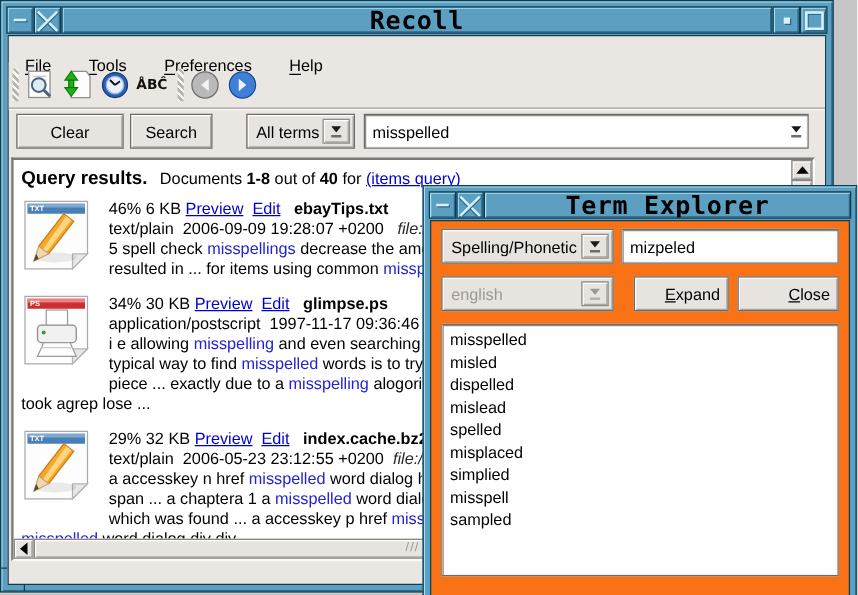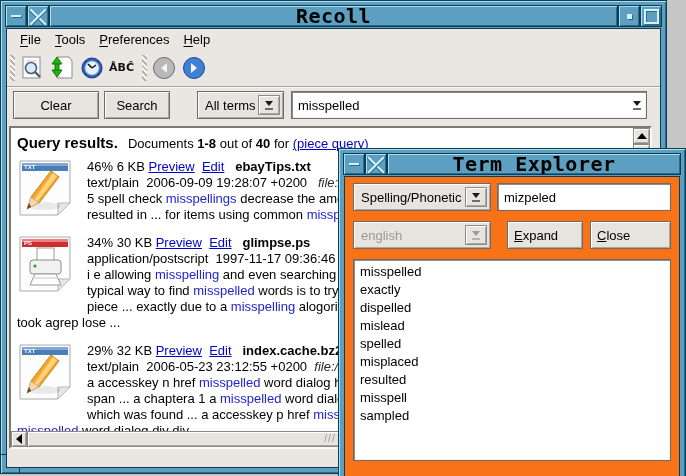--- a/index.html
+++ b/index.html
@@ -40,21 +40,21 @@
   .glyph-x:after  { transform:rotate(-45deg); }
   .glyph-dot { width:5px; height:5px; background:#d6f1fb; box-shadow:1px 1px 0 #2b6a88; }
   .glyph-max { width:11px; height:11px; border:2px solid #d6f1fb; box-shadow:1px 1px 0 #2b6a88, inset 1px 1px 0 #2b6a88; }
   .win-body {
     position:absolute; left:5px; right:5px; top:27px; bottom:5px;
     background:#eae7e2; border:1px solid #103c52; box-sizing:border-box;
   }
   .notch { position:absolute; background:#103c52; }
 
   
-  #menubar { position:absolute; left:0; top:0; right:0; height:20px; display:flex; align-items:center; padding-left:6px; }
+  #menubar { position:absolute; left:0; top:13px; right:0; height:20px; display:flex; align-items:center; padding-left:6px;gap:16px; }
   .menu-item { font-size:13px; color:#000; padding:2px 7px; cursor:default; }
   .menu-item u { text-underline-offset:2px; }
 
   #toolbar { position:absolute; left:0; top:20px; right:0; height:37px; display:flex; align-items:center;
     border-bottom:1px solid #a5a29c; box-shadow:0 1px 0 #fbfaf8; }
   .t-handle { width:5px; height:26px; margin:0 4px 0 3px;
     background:repeating-linear-gradient(45deg,#f8f6f2 0 2px,#b7b4ae 2px 4px); }
   .t-btn { width:30px; height:30px; border:none; background:transparent; display:flex; align-items:center; justify-content:flex-start; padding:0; }
   .abc-glyph { font-size:11px; font-weight:bold; color:#111; font-family:"DejaVu Sans", sans-serif; letter-spacing:0; }
 
@@ -127,21 +127,21 @@
     color:#9b9995; font-size:10px; text-align:center; line-height:14px; letter-spacing:1px; }
   #sb-corner { position:absolute; right:0; bottom:0; width:17px; height:16px; background:#eae7e2; }
 
   
   #term-explorer { left:338px; top:148px; width:348px; height:365px; }
   #te-body { position:absolute; left:5px; right:5px; top:27px; bottom:5px; background:#f97316; border:1px solid #103c52; box-sizing:border-box; }
   #te-mode { left:8px; width:138px; }
   #te-input { left:152px; width:174px; }
   #te-lang { left:8px; top:44px; width:138px; }
   .te-btn { position:absolute; top:44px; height:28px; box-sizing:border-box; background:#e7e4df; border:1px solid #6f6d69;
-    box-shadow: inset 1px 1px 0 #ffffff, inset -1px -1px 0 #a9a7a2; font-size:13px; text-align:left; line-height:26px; cursor:default; }
+    box-shadow: inset 1px 1px 0 #ffffff, inset -1px -1px 0 #a9a7a2; font-size:13px; text-align:right; line-height:26px; cursor:default; }
   #te-expand { left:162px; width:76px; }
   #te-close { left:245px; width:81px; }
   #te-list { position:absolute; left:8px; top:82px; width:318px; height:202px; box-sizing:border-box; background:#fff;
     border:1px solid #6f6d69; box-shadow: inset 1px 1px 0 #8d8b87, inset -1px -1px 0 #f4f2ee;
     overflow:hidden; padding:3px 6px; }
   .te-item { font-size:13px; line-height:18px; color:#000; cursor:default; }
 </style>
 </head>
 <body>
 
@@ -243,21 +243,21 @@
       </div>
 
       <div id="results-panel">
         <div id="results-view">
           <div class="qr-head">
             <span class="qr-title">Query results.</span><span>Documents</span>
             <b>1-8</b>
             <span>out of</span>
             <b>40</b>
             <span>for</span>
-            <a class="lnk">(piece query)</a>
+            <a class="lnk">(items query)</a>
           </div>
           <div id="results-list">
               <div class="result">
                 <div class="result-main">
                   <div class="r-icon"><svg width="56" height="58" viewBox="0 0 56 58">
     <polygon points="3,2 53,2 53,44 41,56 3,56" fill="#fdfdfd" stroke="#a9a9a9"></polygon>
     <polygon points="53,44 41,56 41,44" fill="#e7e7e7" stroke="#b5b5b5"></polygon>
     <rect x="5" y="4" width="46" height="8" fill="#4a7fb5"></rect>
     <rect x="5" y="4" width="46" height="3" fill="#7fa9d2"></rect>
     <text x="7" y="10" font-size="6" fill="#fff" font-family="Liberation Sans,sans-serif" font-weight="bold">TXT</text>
@@ -356,25 +356,25 @@
         <span class="c-label">english</span>
         <span class="c-arrow">
             <span class="c-tri"></span>
             <span class="c-dash"></span>
           </span>
       </div>
       <button class="te-btn" id="te-expand"><u>E</u>xpand</button>
       <button class="te-btn" id="te-close"><u>C</u>lose</button>
       <div id="te-list">
           <div class="te-item">misspelled</div>
-          <div class="te-item">exactly</div>
+          <div class="te-item">misled</div>
           <div class="te-item">dispelled</div>
           <div class="te-item">mislead</div>
           <div class="te-item">spelled</div>
           <div class="te-item">misplaced</div>
-          <div class="te-item">resulted</div>
+          <div class="te-item">simplied</div>
           <div class="te-item">misspell</div>
           <div class="te-item">sampled</div>
         </div>
     </div>
   </div>
 
 </div>
 
 </body></html>

